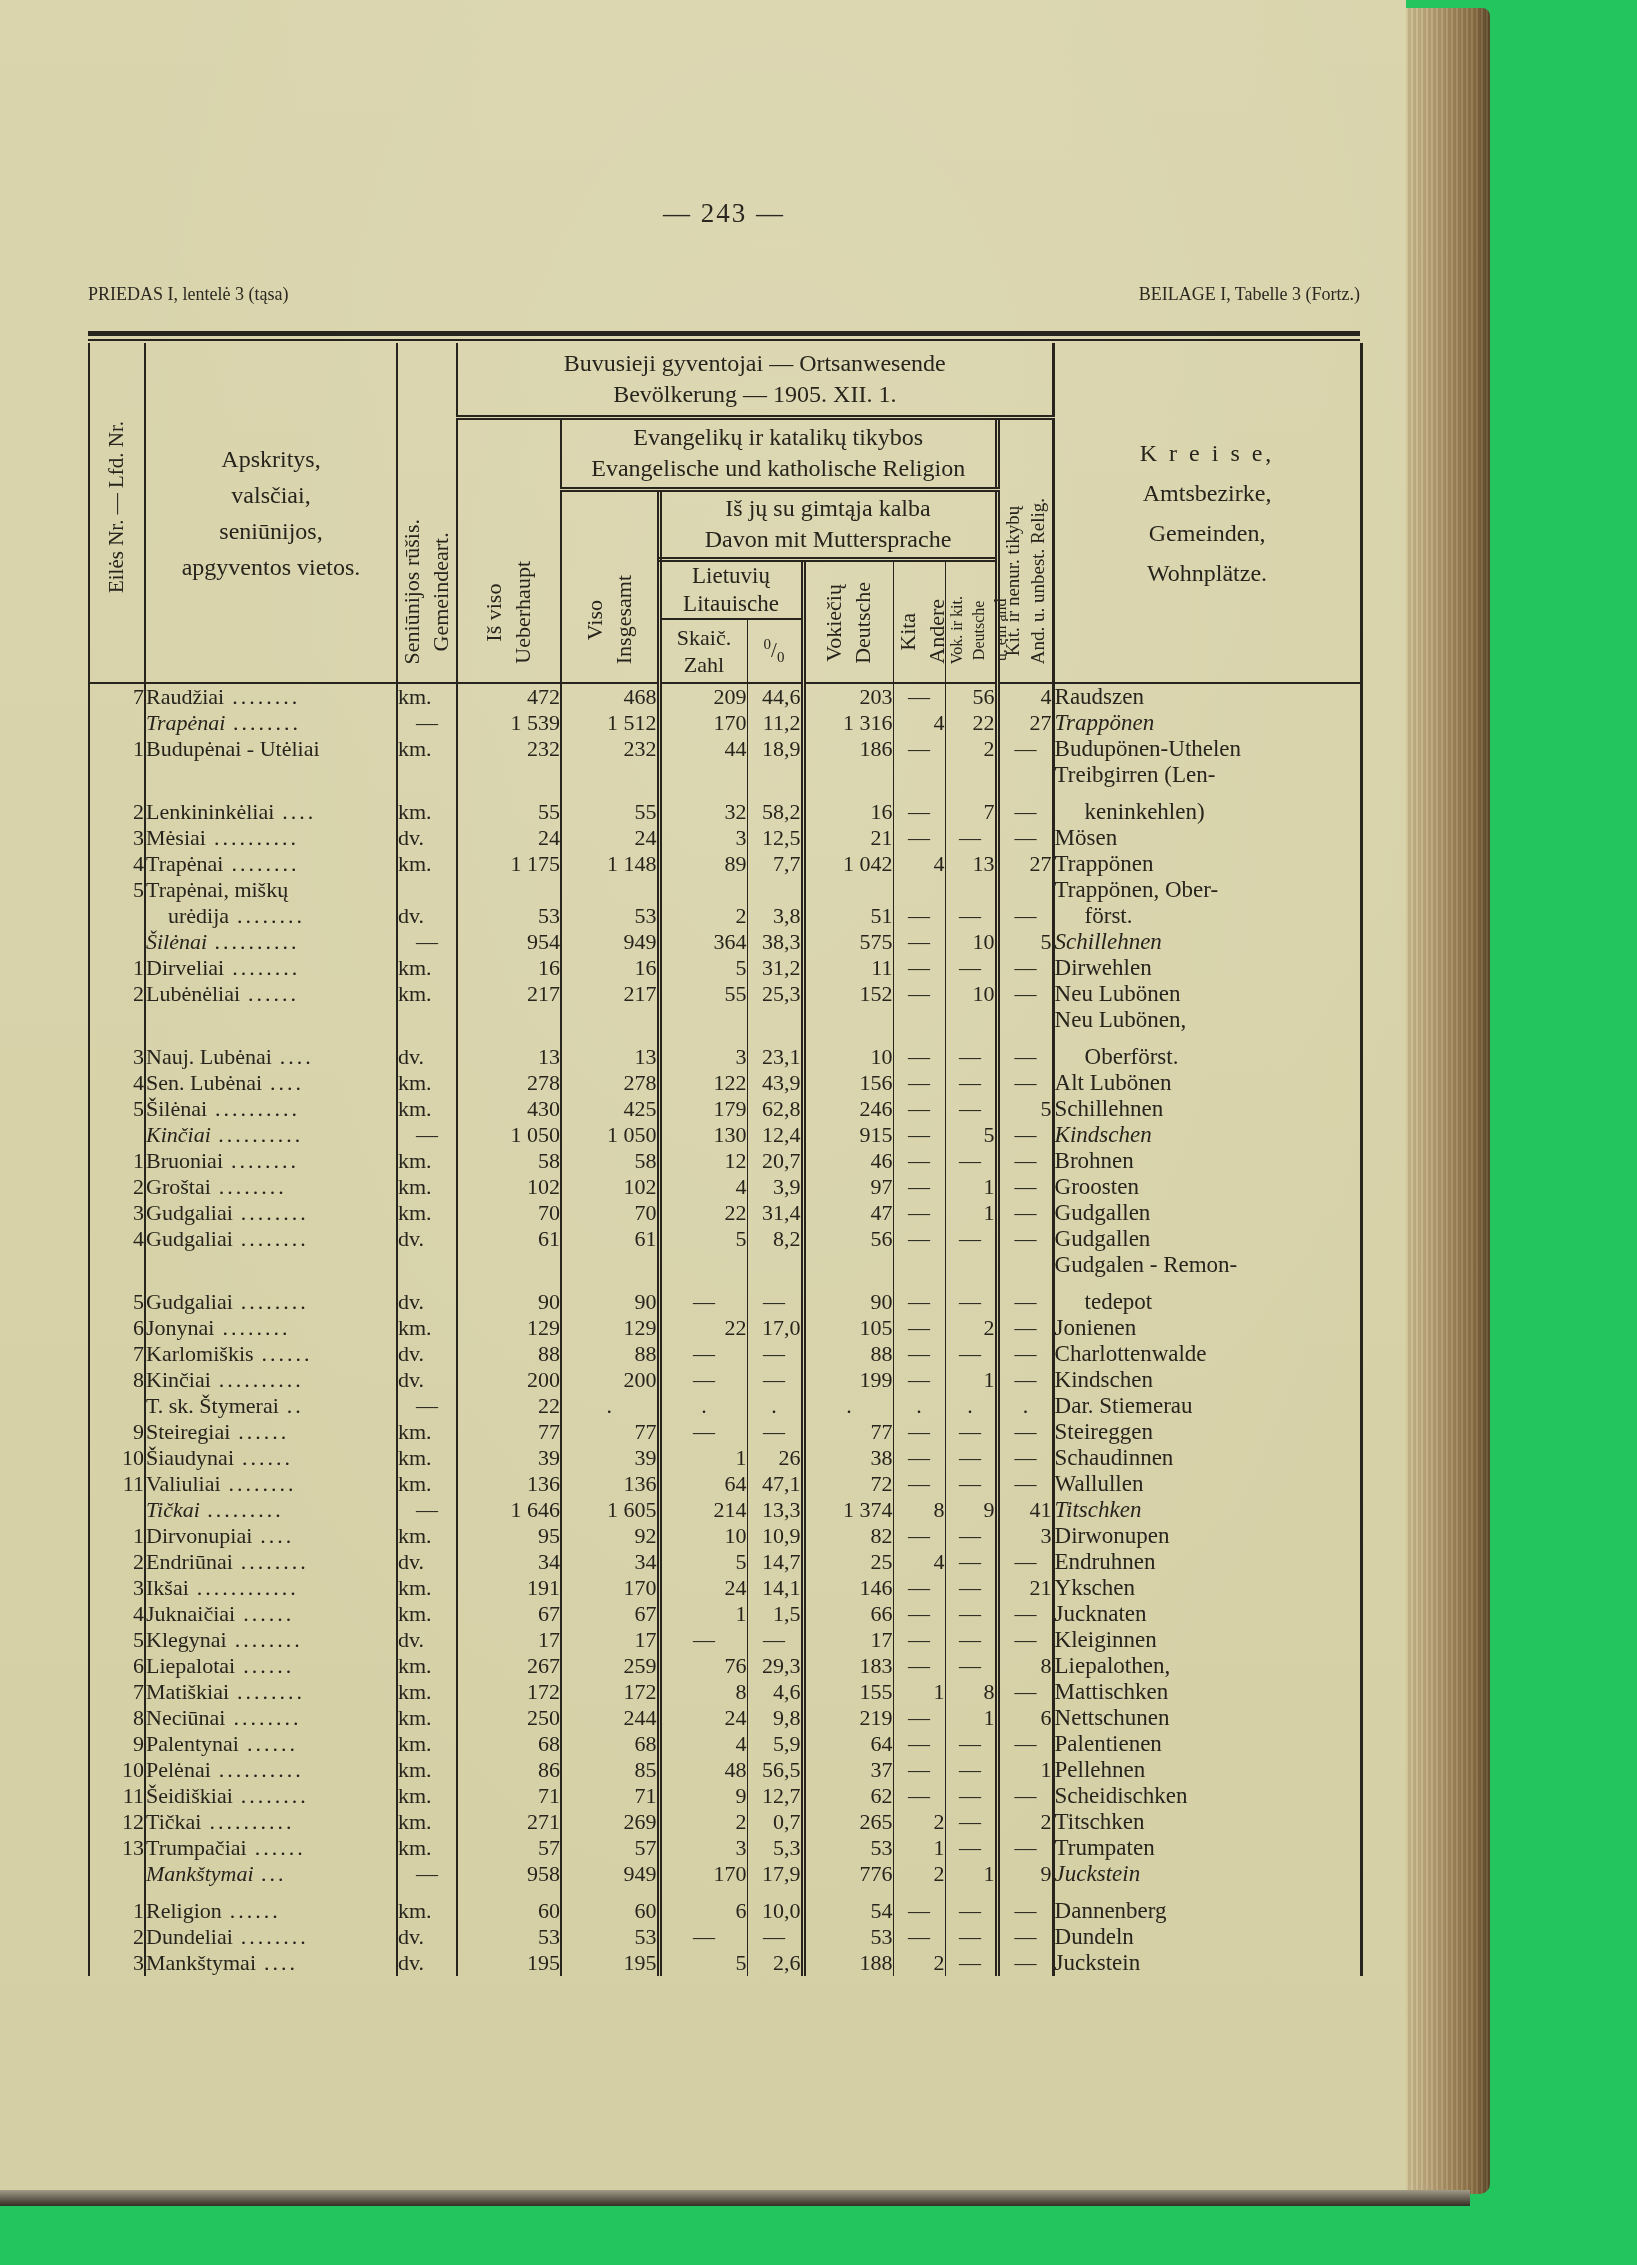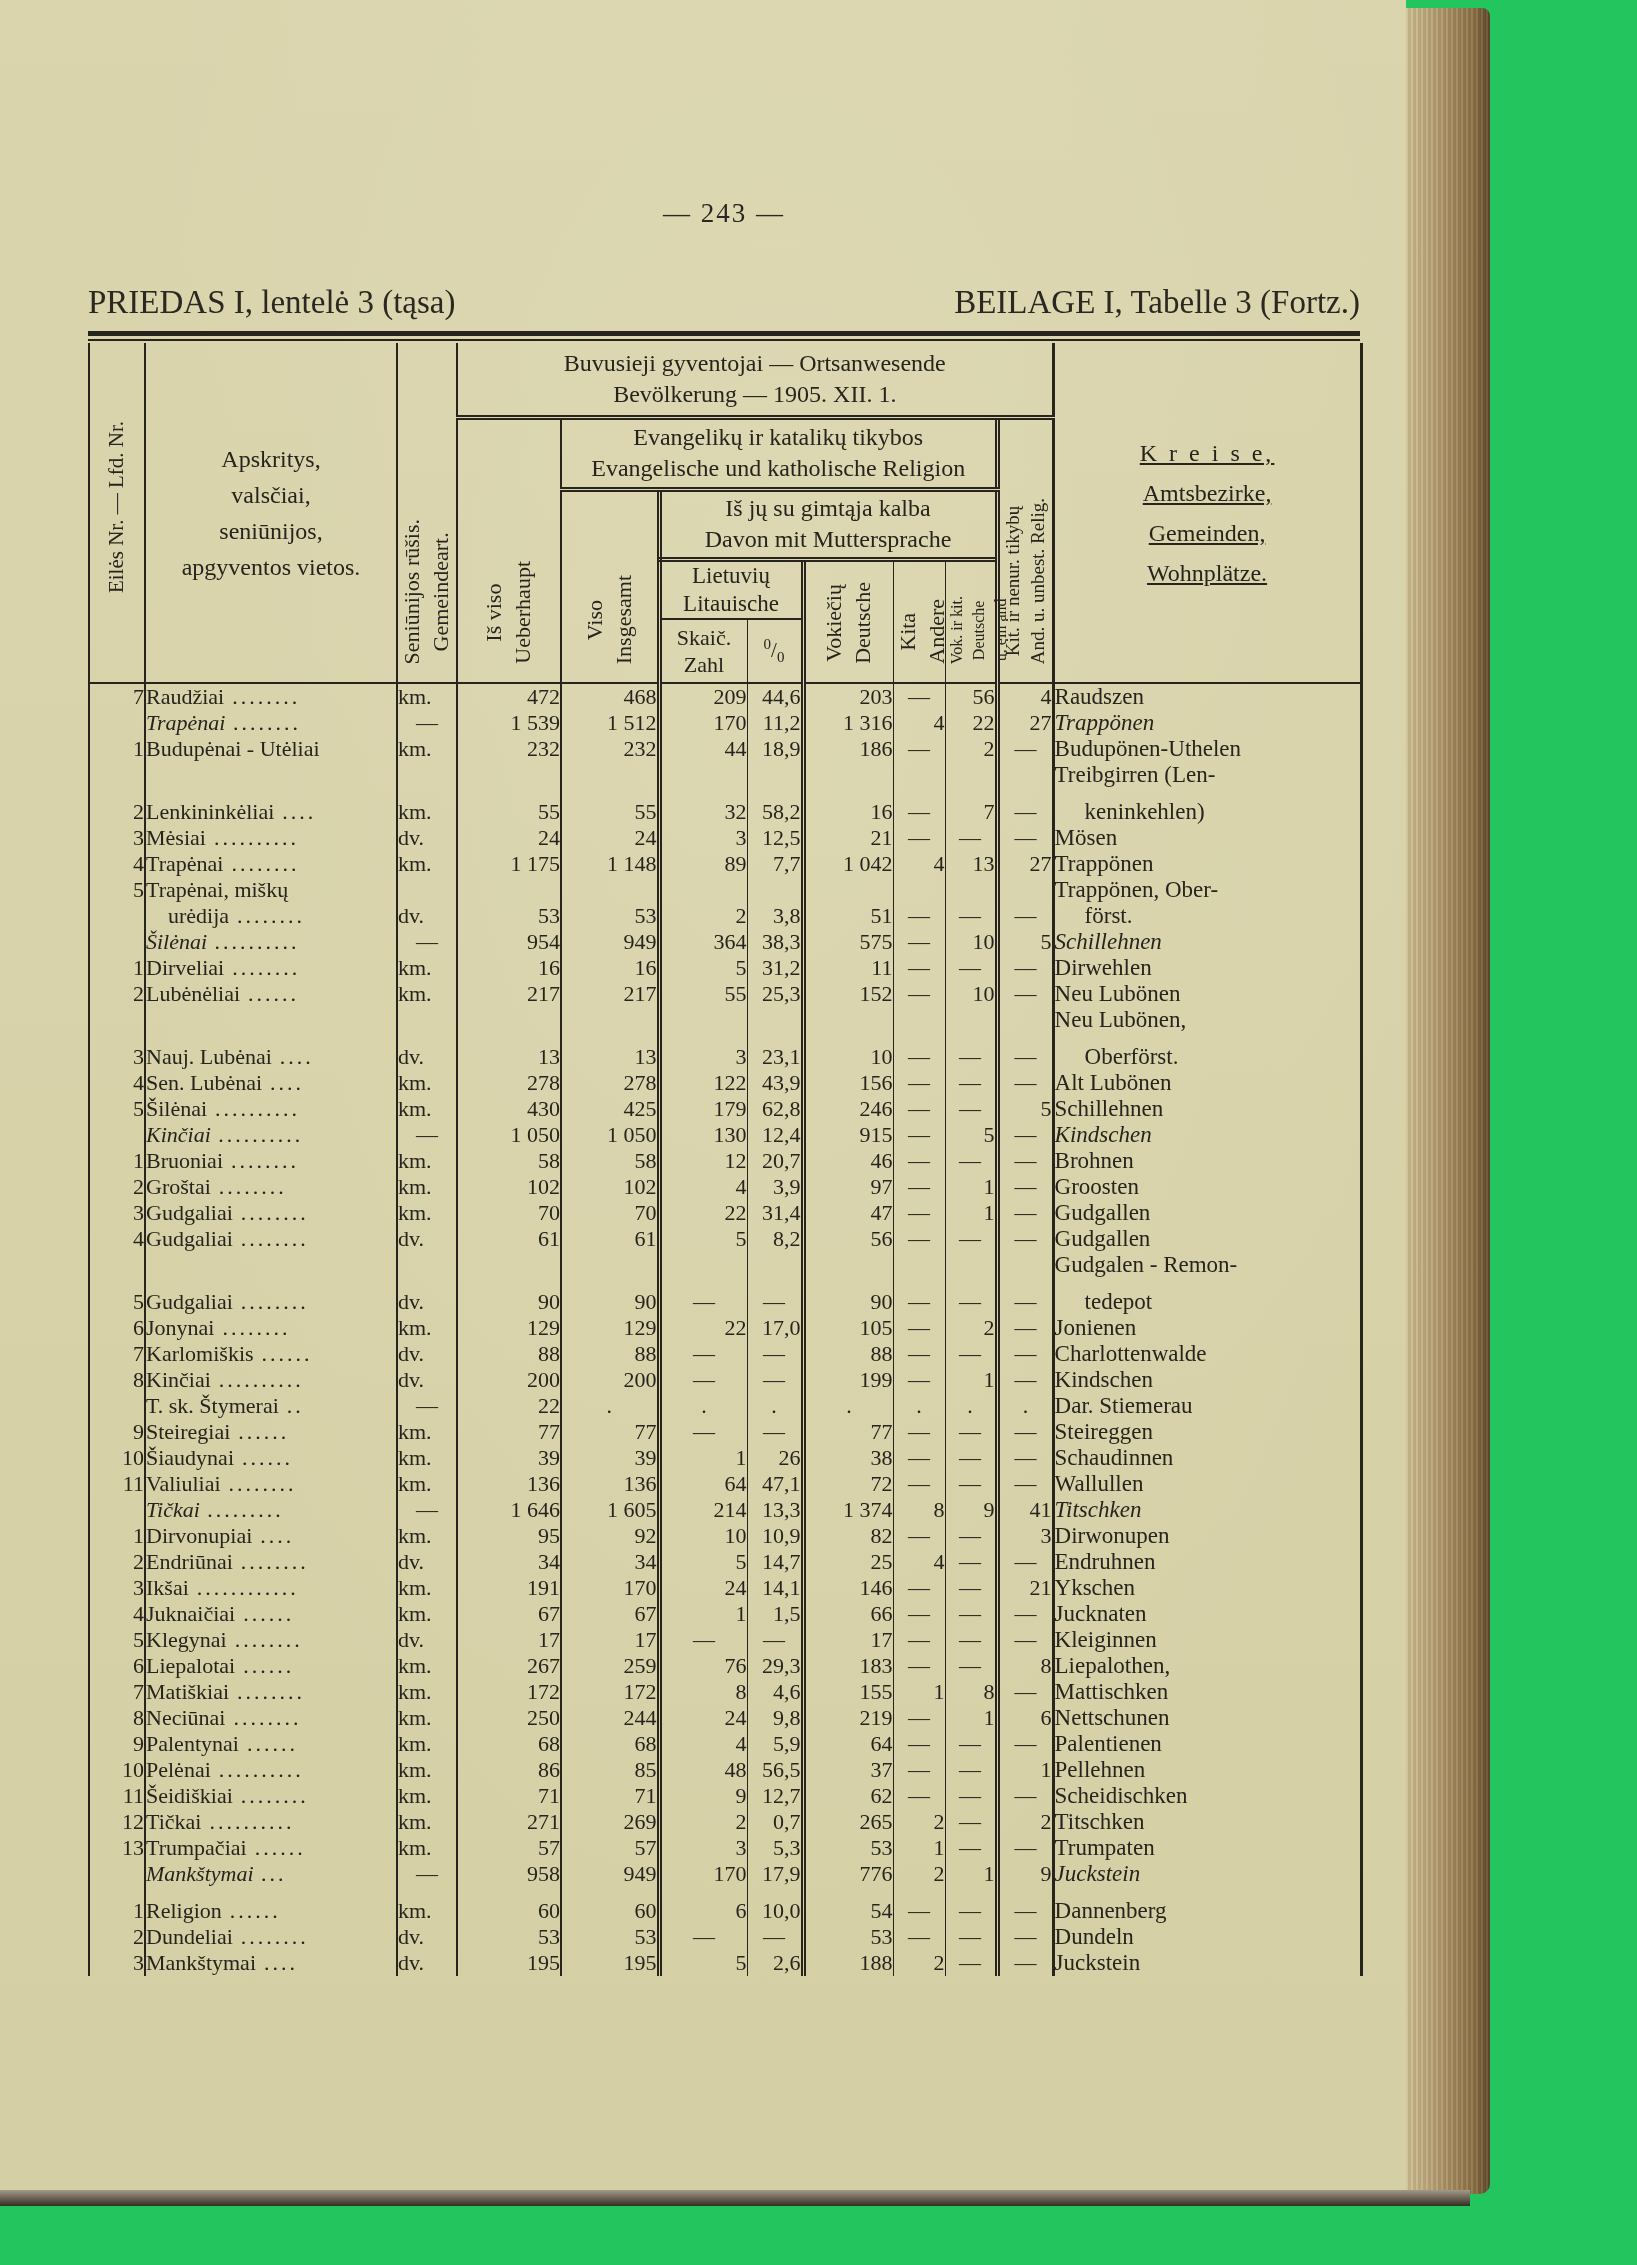--- a/index.html
+++ b/index.html
@@ -14,39 +14,39 @@
           border-radius:0 8px 10px 0; }
   .book-edge:after { content:""; position:absolute; inset:0;
           background: repeating-linear-gradient(90deg, rgba(255,255,255,0.08) 0 2px, rgba(0,0,0,0.07) 2px 5px);
           border-radius:inherit; }
   .bottom-edge { position:absolute; left:0; top:2190px; width:1470px; height:16px;
           background: linear-gradient(#a29a88,#332e24); }
 
   .page-number { position:absolute; top:198px; left:88px; width:1272px; text-align:center;
           font-size:27px; letter-spacing:2px; }
   .headline { position:absolute; top:284px; left:88px; width:1272px; display:flex;
-          justify-content:space-between; font-size:33px; }
+          justify-content:space-between; font-size:18px; }
   .top-rule { position:absolute; top:331px; left:88px; width:1272px; height:10px;
           border-top:5px solid #26241c; border-bottom:2px solid #26241c; box-sizing:border-box; }
 
   table.main { position:absolute; top:343px; left:88px; width:1272px;
           border-collapse:collapse; table-layout:fixed;
           border-left:2.5px solid #26241c; border-right:3px solid #26241c; }
   table.main th, table.main td { padding:0; font-weight:normal; color:#26241c; }
 
   
   thead th { vertical-align:middle; text-align:center; line-height:30px; }
   .h-nr      { border-bottom:2.5px solid #26241c; }
   .h-name    { border-left:2px solid #26241c; border-bottom:2.5px solid #26241c; font-size:24px; line-height:36px; }
   .h-rusis   { border-left:2px solid #26241c; border-bottom:2.5px solid #26241c; vertical-align:bottom; }
   .h-group   { font-size:24px; line-height:31px; }
   .h-group.top    { border-left:2.5px solid #26241c; border-bottom:5px double #26241c; }
   .h-group.evang  { border-left:2px solid #26241c;  border-bottom:5px double #26241c; }
   .h-group.mutter { border-left:5px double #26241c; border-bottom:5px double #26241c; }
-  .h-kreise  { border-left:3px solid #26241c; border-bottom:2.5px solid #26241c; font-size:24px; line-height:40px;text-decoration:underline; }
+  .h-kreise  { border-left:3px solid #26241c; border-bottom:2.5px solid #26241c; font-size:24px; line-height:40px; }
   .h-kreise .sp { letter-spacing:3px; }
   .h-isviso  { border-left:2.5px solid #26241c; border-bottom:2.5px solid #26241c; vertical-align:bottom; }
   .h-kitnenur{ border-left:5px double #26241c; border-bottom:2.5px solid #26241c; vertical-align:bottom; }
   .h-viso    { border-left:2px solid #26241c; border-bottom:2.5px solid #26241c; vertical-align:bottom; }
   .h-liet    { border-left:5px double #26241c; border-bottom:2px solid #26241c; font-size:23px; line-height:28px; }
   .h-vok     { border-left:5px double #26241c; border-bottom:2.5px solid #26241c; vertical-align:bottom; }
   .h-kita    { border-left:1.5px solid #26241c; border-bottom:2.5px solid #26241c; vertical-align:bottom; }
   .h-vokkit  { border-left:1.5px solid #26241c; border-bottom:2.5px solid #26241c; vertical-align:bottom; }
   .h-skaic   { border-left:5px double #26241c; border-bottom:2.5px solid #26241c; font-size:22px; line-height:27px; }
   .h-pct     { border-left:1.5px solid #26241c; border-bottom:2.5px solid #26241c; font-size:21px; }

